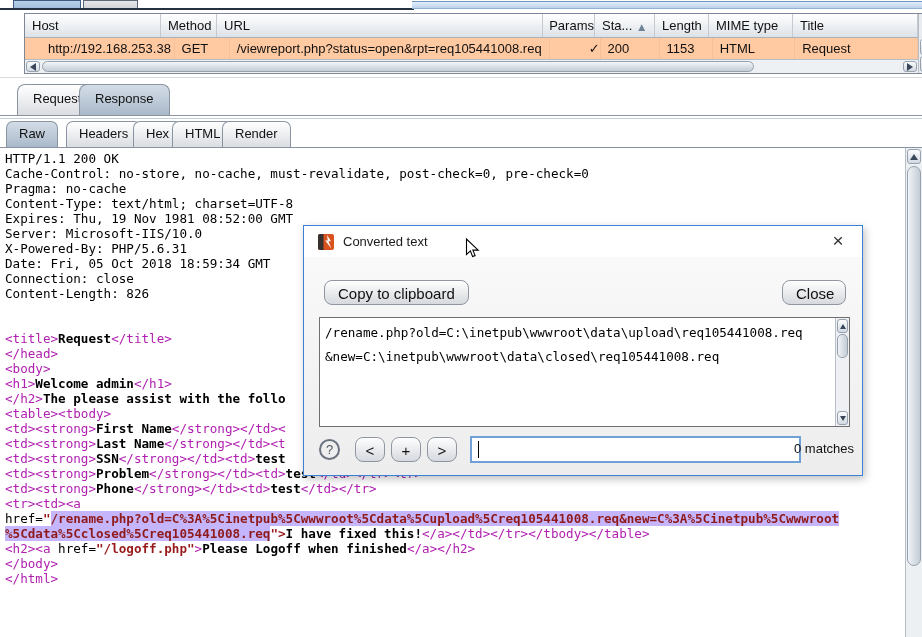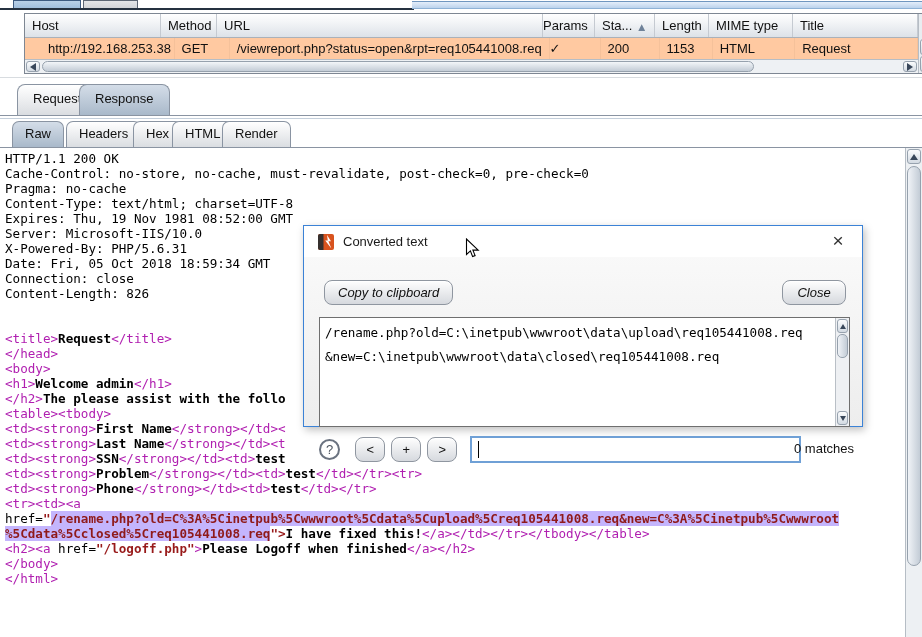--- a/index.html
+++ b/index.html
@@ -21,21 +21,21 @@
   .htable { position:absolute; left:24px; top:13px; width:910px; height:61px;
             border:1px solid #7e8793; background:#fff; }
   .hhead { position:absolute; left:0; top:0; width:893px; height:24px; display:flex;
            background:linear-gradient(#ffffff,#dde2e8); border-bottom:1px solid #aab1b9; }
   .hc { height:100%; border-right:1px solid #c5cad1; font-size:13px; color:#111;
         padding:4px 0 0 7px; white-space:nowrap; overflow:hidden; }
   .hrow { position:absolute; left:0; top:24px; width:893px; height:21px; display:flex;
           background:#ffc9a1;padding-left:16px; }
   .rc { height:100%; border-right:1px solid rgba(0,0,0,0.04); font-size:13px; color:#111;
         padding:3px 0 0 7px; white-space:nowrap; overflow:hidden; }
-  .w-host{width:136px}.w-method{width:56px}.w-url{width:326px}.w-params{width:52px;text-align:left;padding-left:0}
+  .w-host{width:136px}.w-method{width:56px}.w-url{width:326px}.w-params{width:52px;text-align:right;padding-left:0}
   .w-sta{width:60px}.w-len{width:54px}.w-mime{width:84px}.w-title{width:125px}
   .sortarrow { display:inline-block; margin-left:6px; font-size:9px; color:#6f8299;
                font-family:"DejaVu Sans",sans-serif; }
   .hscrollbar { position:absolute; left:0; top:45px; width:893px; height:14px;
                 background:#eef1f4; border-top:1px solid #b6bdc5; }
   .sbtn { position:absolute; display:flex; align-items:center; justify-content:center;
           background:linear-gradient(#fbfcfd,#d3dae2); border:1px solid #97a2ae; border-radius:3px; }
   .hscrollbar .left  { left:1px; top:1px; width:14px; height:11px; }
   .hscrollbar .right { right:1px; top:1px; width:14px; height:11px; }
   .hthumb { position:absolute; left:17px; top:1px; width:712px; height:11px; border-radius:6px;
@@ -77,32 +77,32 @@
   .sb { color:#000; font-weight:bold; }
   .sr { color:#981a1a; font-weight:bold; }
   .sh { color:#8f1a1a; font-weight:bold; background:#c4b5fd; }
   .respsb { position:absolute; right:0; top:0; width:17px; height:489px; background:#edf0f3;
             border-left:1px solid #b6bdc5; }
   .respsb .up { left:1px; top:1px; width:14px; height:15px; }
   .vthumb { position:absolute; left:1px; top:18px; width:14px; height:400px; border-radius:7px;
             background:linear-gradient(90deg,#f0f3f7,#c3ccd6); border:1px solid #96a1ad; }
 
   
-  .dialog { position:absolute; left:303px; top:225px; width:560px; height:202px;
+  .dialog { position:absolute; left:303px; top:225px; width:560px; height:251px;
             background:linear-gradient(#fbfbfb,#ededed); border:1px solid #3b82d6;
             box-shadow:2px 3px 8px rgba(0,0,0,0.25); }
   .dtitle { position:absolute; left:0; top:0; width:100%; height:31px; background:#fff;
             display:flex; align-items:center; padding:0 14px; }
   .dtitle .dicon { width:16px; height:16px; margin-right:9px; }
   .dtitle .dtext { font-size:13px; color:#1a1a1a; }
   .dclose { position:absolute; right:10px; top:2px; width:28px; height:26px; text-align:center;
             font-size:19px; line-height:26px; color:#333; cursor:default; }
-  .btn { position:absolute; height:25px; font-size:13px; color:#111; text-align:center;
+  .btn { position:absolute; height:25px; font-size:15px; color:#111; text-align:center;
          border:1px solid #8f96a0; border-radius:8px; background:linear-gradient(#fefefe,#d6d9de);
-         padding:4px 13px 0 13px; box-shadow:0 1px 0 rgba(255,255,255,.8) inset;font-style:italic; }
+         padding:4px 13px 0 13px; box-shadow:0 1px 0 rgba(255,255,255,.8) inset; }
   .copybtn { left:20px; top:54px; }
   .closebtn { right:16px; top:54px; width:64px; }
   .dtextarea { position:absolute; left:15px; top:91px; width:531px; height:110px;
                background:#fff; border:1px solid #6f6f6f; }
   .dtextarea .txt { position:absolute; left:5px; top:3px; width:482px;
                     font-family:"DejaVu Sans Mono", monospace; font-size:12.6px; line-height:24px;
                     color:#000; white-space:pre-wrap; word-break:break-all; }
   .tasb { position:absolute; right:0; top:0; width:14px; height:100%; background:#eef0f3;
           border-left:1px solid #b9bfc6; }
   .tasb .up { left:1px; top:1px; width:11px; height:14px; }
@@ -178,21 +178,21 @@
   <div class="gapline"></div>
 
   <div class="tabsrow">
     <div class="tab" style="left:17px;"><span>Request</span></div>
     <div class="tab sel" style="left:79px;"><span>Response</span></div>
   </div>
   <div class="tabline1"></div>
   <div class="tabline2"></div>
 
   <div class="subtabsrow">
-    <div class="stab sel" style="left:12px;"><span>Raw</span></div>
+    <div class="stab sel" style="left:6px;"><span>Raw</span></div>
     <div class="stab" style="left:66px;"><span>Headers</span></div>
     <div class="stab" style="left:133px;"><span>Hex</span></div>
     <div class="stab" style="left:172px;"><span>HTML</span></div>
     <div class="stab" style="left:222px;"><span>Render</span></div>
   </div>
   <div class="subtabline"></div>
 
   <div class="resp">
     <div class="resppre" id="resp-pre">
         <div class="ln"><span class="sp">HTTP/1.1 200 OK</span></div>

